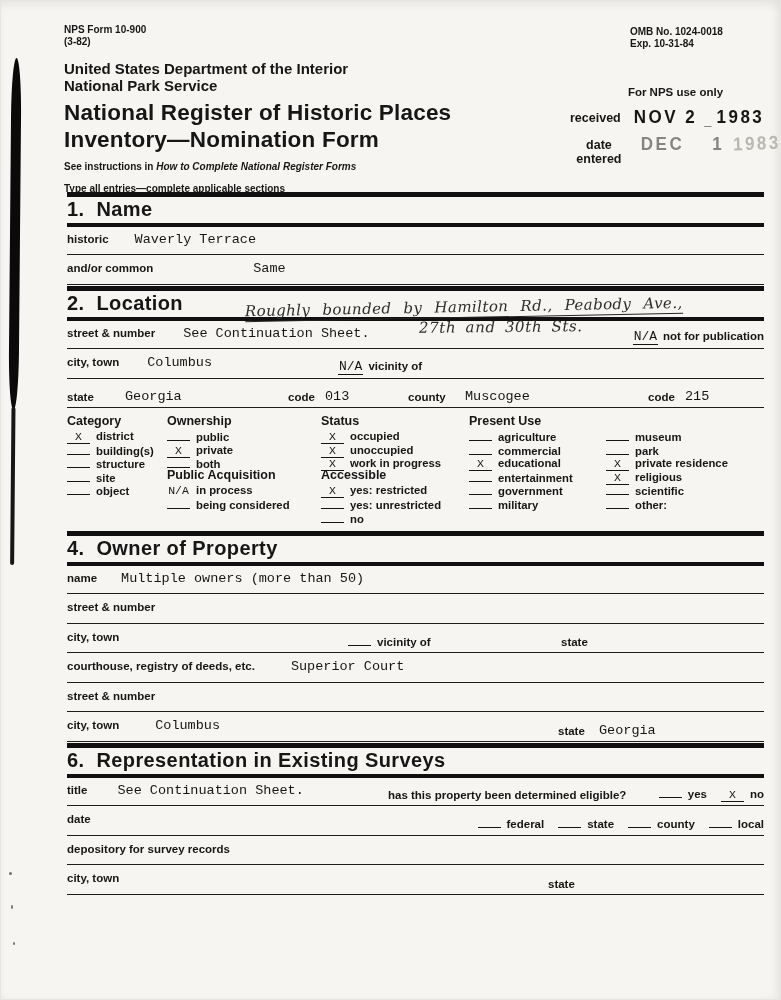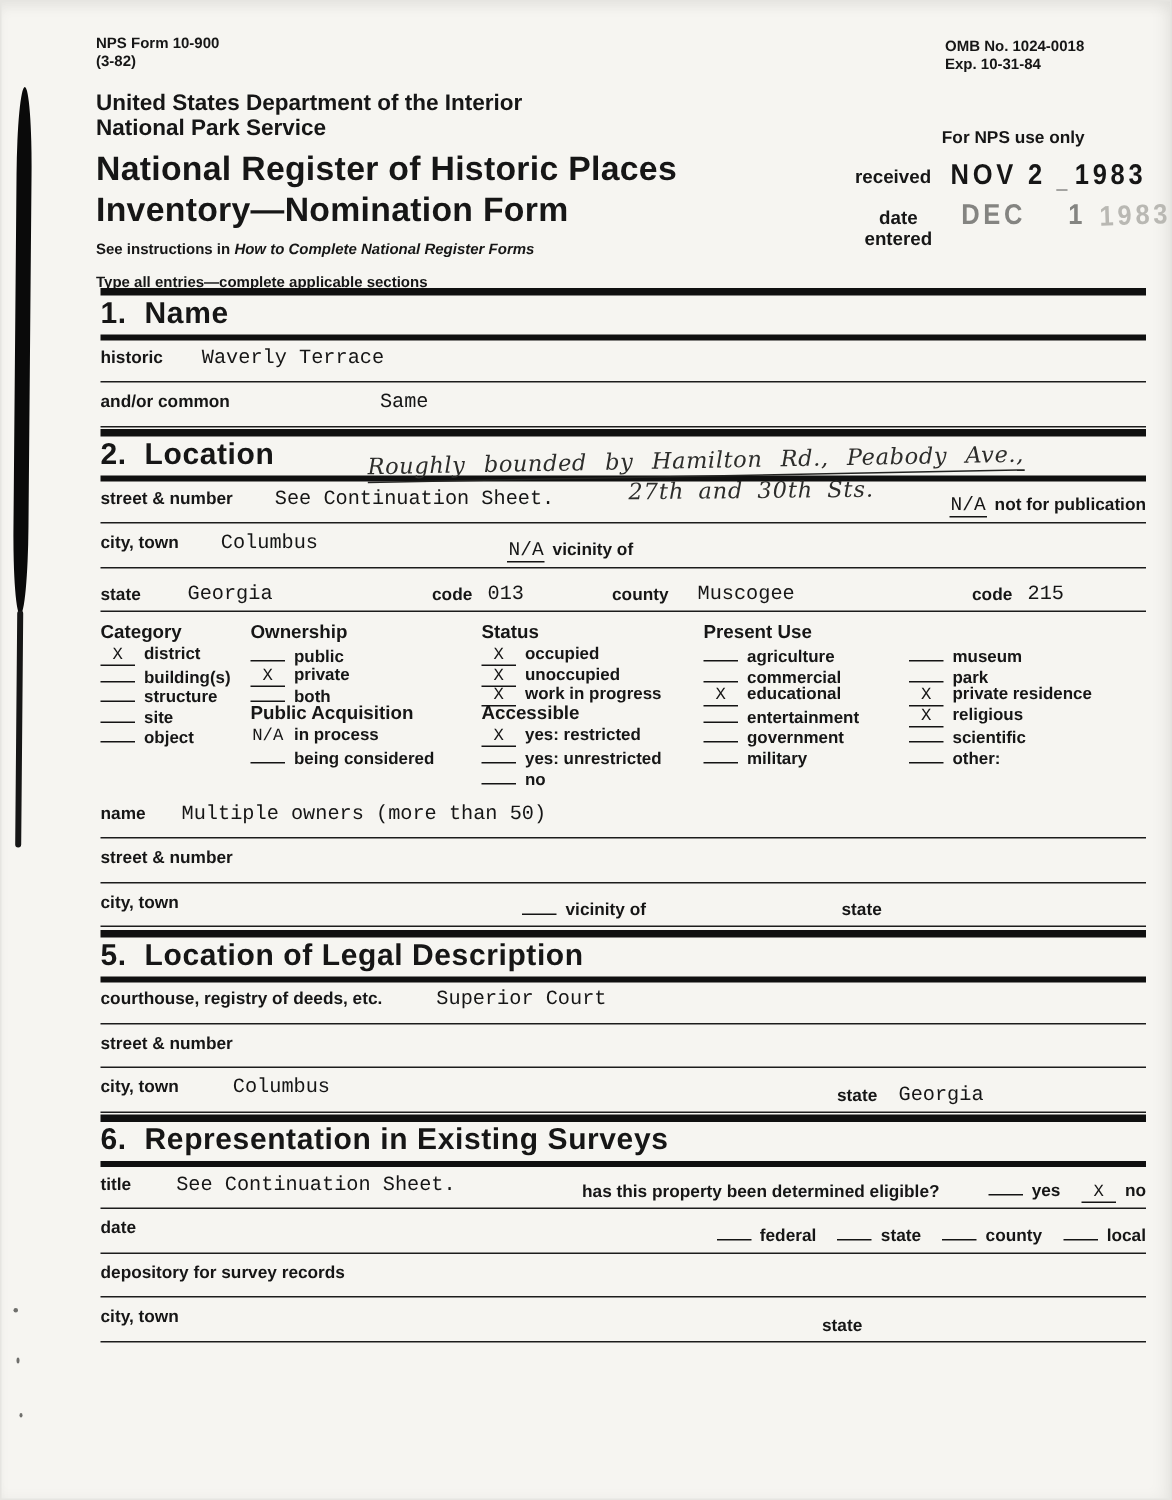--- a/index.html
+++ b/index.html
@@ -207,41 +207,41 @@
             <div class="pucell ck"><span class="mk"></span><span class="cl">government</span></div>
             <div class="ck"><span class="mk"></span><span class="cl">scientific</span></div>
           </div>
         <div class="purow">
             <div class="pucell ck"><span class="mk"></span><span class="cl">military</span></div>
             <div class="ck"><span class="mk"></span><span class="cl">other:</span></div>
           </div>
       </div>
     </div>
 
+    <div class="shead">
+        <h2>4.  Owner of Property</h2>
+      </div>
     <div class="row">
       <span class="flabel">name</span>
       <span class="tval" style="margin-left:24px">Multiple owners (more than 50)</span>
     </div>
     <div class="row">
       <span class="flabel">street &amp; number</span>
     </div>
     <div class="row">
       <span class="flabel">city, town</span>
       <span class="abs" style="left:281px">
         <span class="mk"></span>
         <span class="flabel">vicinity of</span>
       </span>
       <span class="abs" style="left:494px">
           <span class="flabel">state</span>
         </span>
     </div>
 
-    <div class="shead">
-        <h2>5.  Location of Legal Description</h2>
-      </div>
     <div class="row">
       <span class="flabel">courthouse, registry of deeds, etc.</span>
       <span class="tval" style="margin-left:36px">Superior Court</span>
     </div>
     <div class="row">
       <span class="flabel">street &amp; number</span>
     </div>
     <div class="row">
       <span class="flabel">city, town</span>
       <span class="tval" style="margin-left:36px">Columbus</span>

